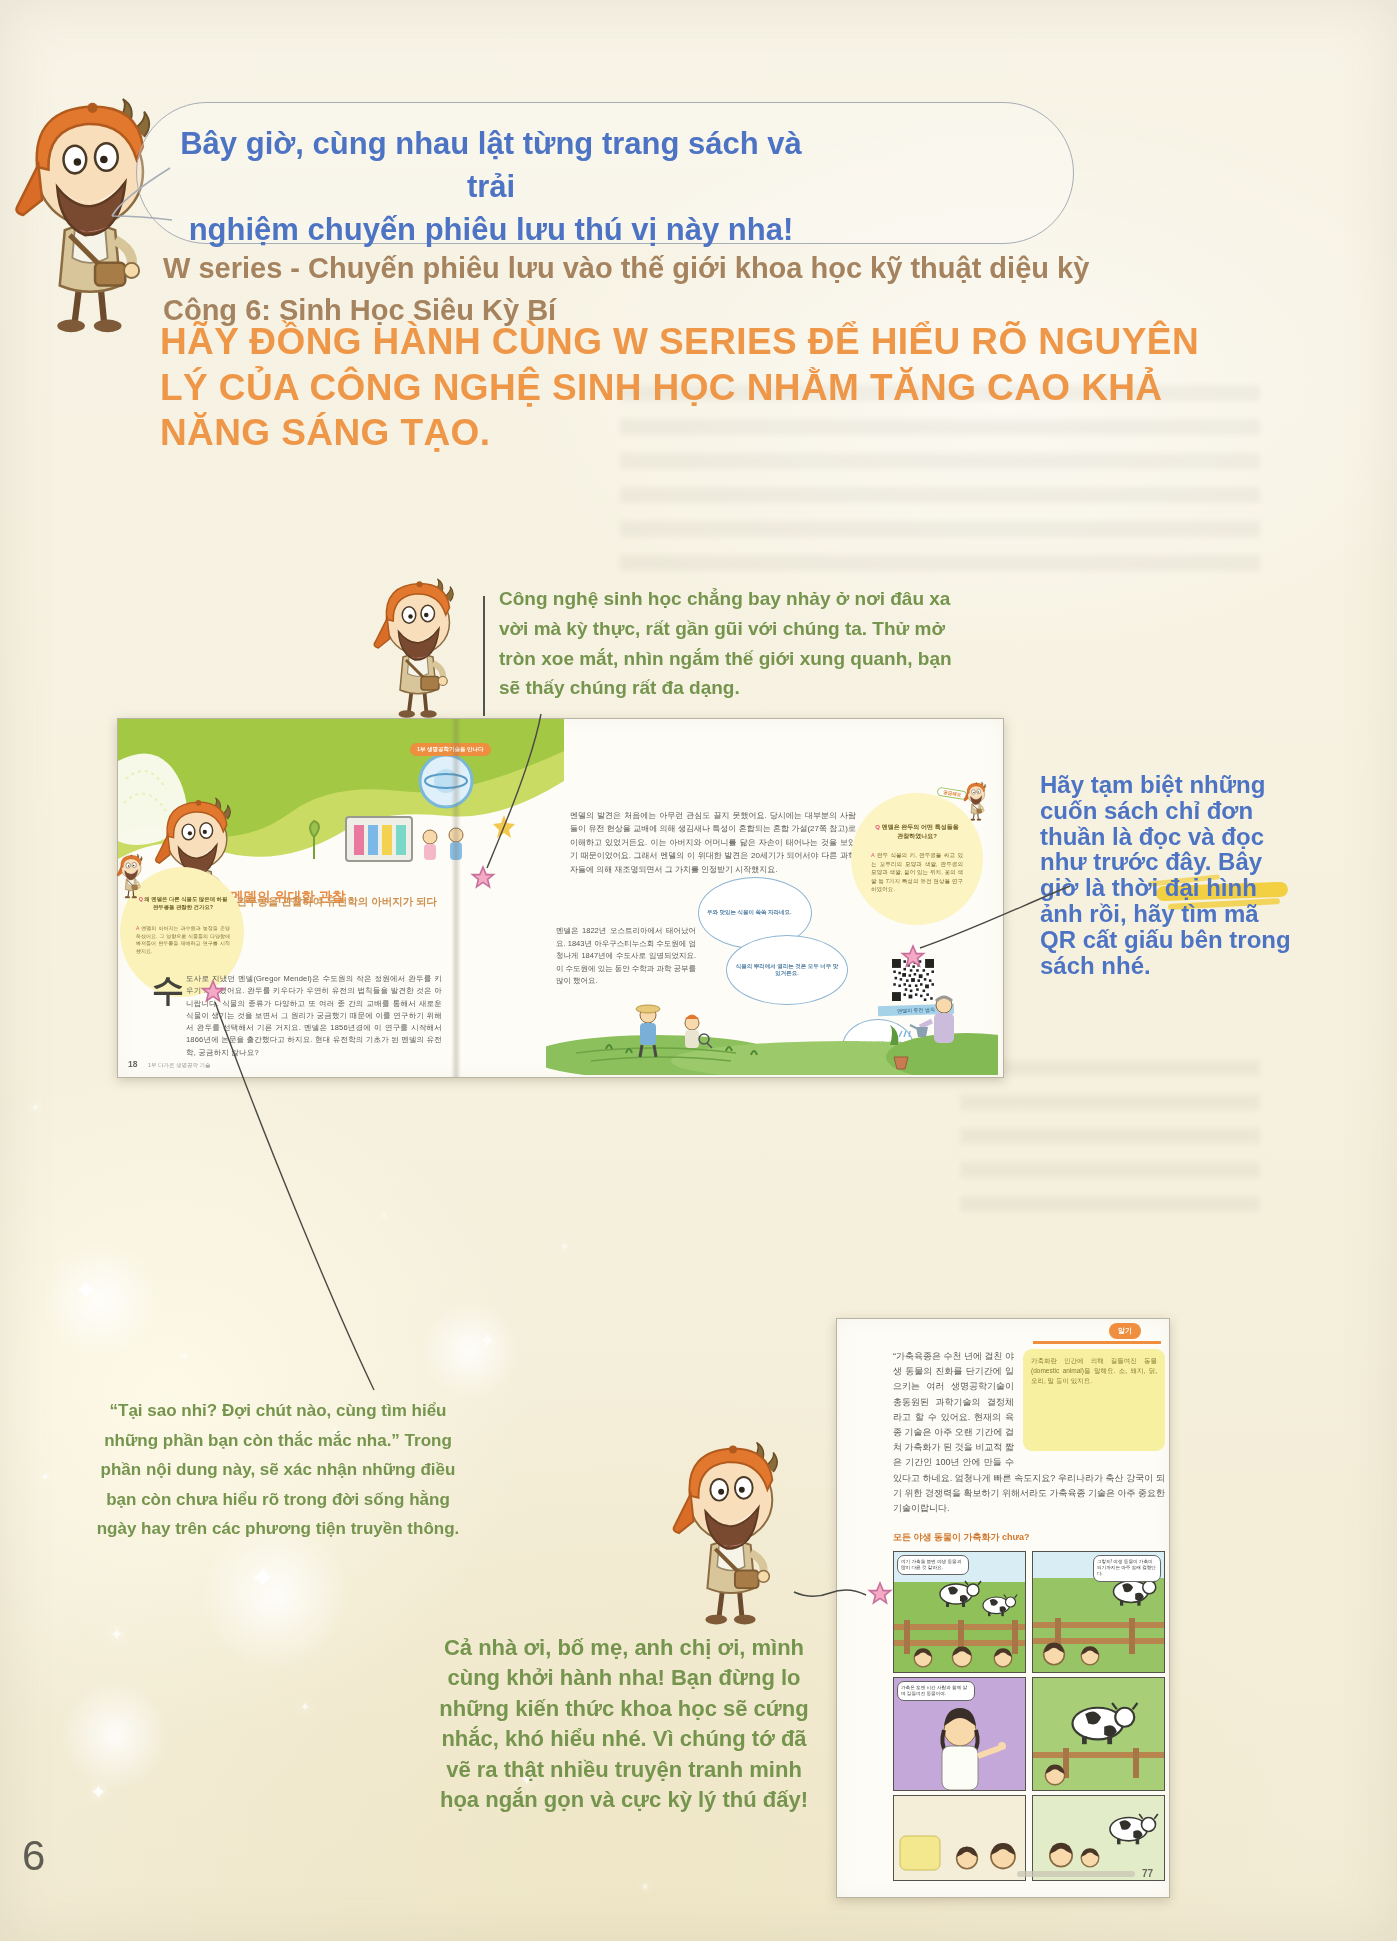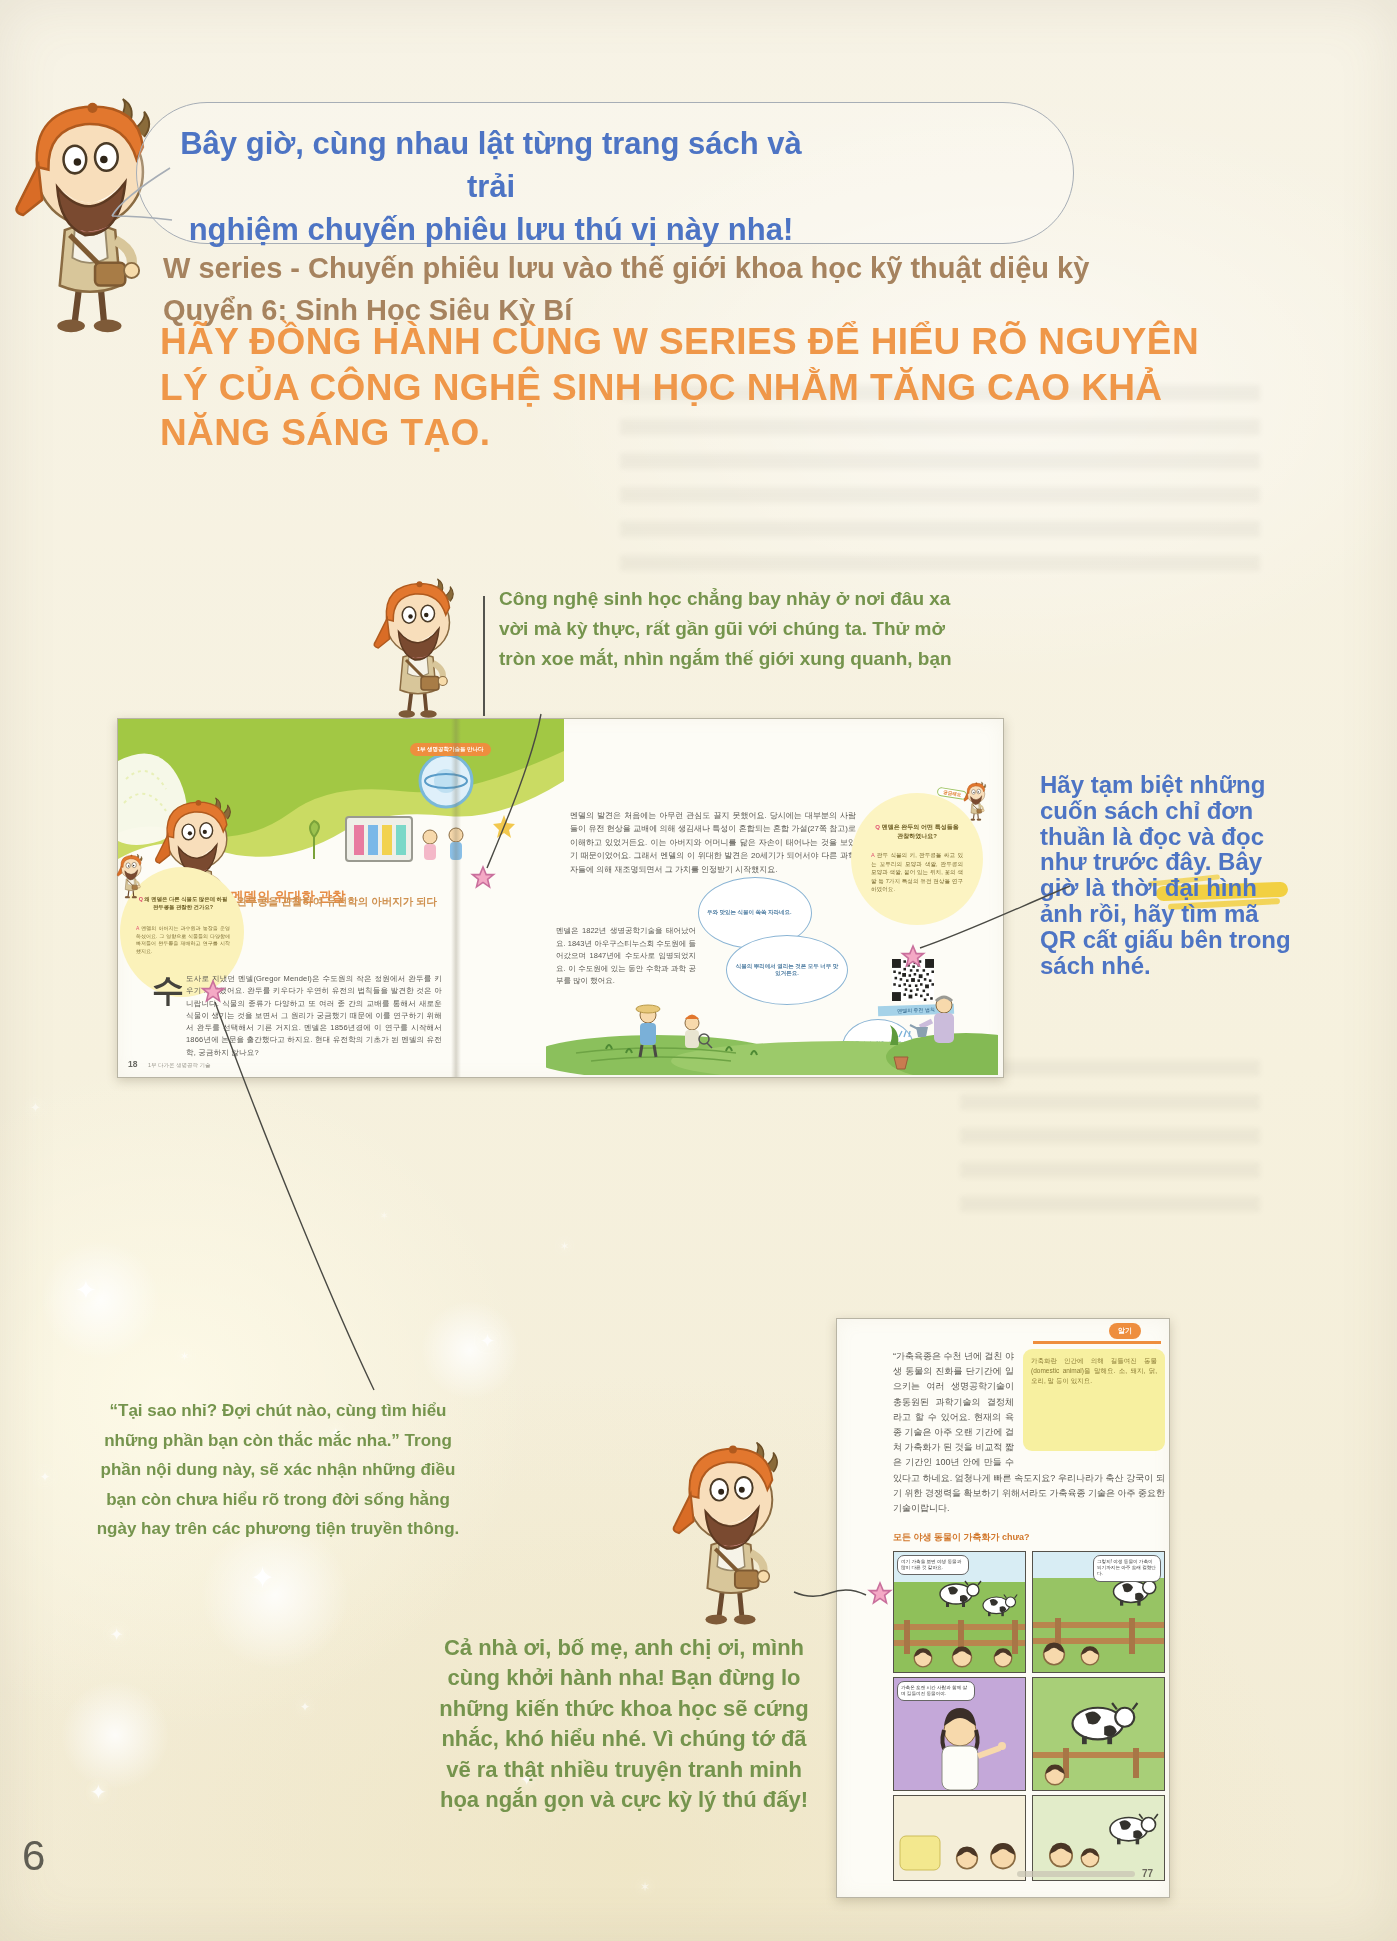--- a/index.html
+++ b/index.html
@@ -131,37 +131,38 @@
 
   <div class="abs bubble" style="left:136px; top:102px; width:936px; height:140px;">
     <div class="bubble-text">
       <div>Bây giờ, cùng nhau lật từng trang sách và trải</div>
       <div>nghiệm chuyến phiêu lưu thú vị này nha!</div>
     </div>
   </div>
 
   <div class="abs series" style="left:163px; top:247px;">
     <div>W series - Chuyến phiêu lưu vào thế giới khoa học kỹ thuật diệu kỳ</div>
-    <div>Quyển 6: Sinh Học Siêu Kỳ Bí</div>
+    <div>Công 6: Sinh Học Siêu Kỳ Bí</div>
   </div>
 
   <div class="abs headline" style="left:160px; top:319px;">
     <div>HÃY ĐỒNG HÀNH CÙNG W SERIES ĐỂ HIỂU RÕ NGUYÊN</div>
     <div>LÝ CỦA CÔNG NGHỆ SINH HỌC NHẰM TĂNG CAO KHẢ</div>
     <div>NĂNG SÁNG TẠO.</div>
   </div>
 
   <svg class="abs" style="left:364px; top:576px; width:108px; height:150px; z-index:2;" viewBox="0 0 120 200">
       <use href="#boy"></use>
     </svg>
   <div class="abs vdivider" style="left:483px; top:596px; width:2px; height:120px;"></div>
   <div class="abs intro" style="left:499px; top:584px;">
     <div>Công nghệ sinh học chẳng bay nhảy ở nơi đâu xa</div>
     <div>vời mà kỳ thực, rất gần gũi với chúng ta. Thử mở</div>
     <div>tròn xoe mắt, nhìn ngắm thế giới xung quanh, bạn</div>
+    <div>sẽ thấy chúng rất đa dạng.</div>
   </div>
 
   <div class="book" style="left:117px; top:718px; width:885px; height:358px;">
 
     <svg class="abs" style="left:0; top:0; width:446px; height:160px;" viewBox="0 0 446 160">
       <path d="M0,0 H446 V62 Q382,102 330,97 Q262,90 226,112 Q160,152 95,130 Q45,114 0,140 Z" fill="#cadb63"></path>
       <path d="M0,0 H446 V32 Q342,80 282,72 Q212,64 172,94 Q122,130 62,112 Q26,102 0,114 Z" fill="#a2c844"></path>
       <path d="M0,42 Q42,20 62,62 Q82,108 42,122 Q16,130 0,122 Z" fill="#fdfcf6" opacity=".92"></path>
       <path d="M8,60 Q30,40 48,70 M6,84 Q28,62 48,92" stroke="#e8f0b8" stroke-width="2" fill="none" stroke-dasharray="3 4"></path>
       <circle cx="328" cy="62" r="26" fill="#dff0fa" stroke="#7ab8d8" stroke-width="3"></circle>
@@ -202,21 +203,21 @@
     <div class="abs" style="left:34px; top:250px; font-size:32px; font-weight:700; color:#44423c;">수</div>
     <div class="abs k jt" style="left:68px; top:254px; width:256px; height:96px; font-size:7.5px; line-height:12.3px; overflow:hidden; letter-spacing:.2px;">도사로 지냈던 멘델(Gregor Mendel)은 수도원의 작은 정원에서 완두를 키우기 시작했어요. 완두를 키우다가 우연히 유전의 법칙들을 발견한 것은 아니랍니다. 식물의 종류가 다양하고 또 여러 종 간의 교배를 통해서 새로운 식물이 생기는 것을 보면서 그 원리가 궁금했기 때문에 이를 연구하기 위해서 완두를 선택해서 기른 거지요. 멘델은 1856년경에 이 연구를 시작해서 1866년에 논문을 출간했다고 하지요. 현대 유전학의 기초가 된 멘델의 유전학, 궁금하지 않나요?</div>
     <div class="abs" style="left:10px; top:334px;">
       <span style="font-size:8.5px; font-weight:700; color:#6a6a64;">18</span>
       <span style="font-size:5.5px; color:#9a988e; margin-left:6px;">1부 다가온 생명공학 기술</span>
     </div>
 
     <div class="abs fold" style="left:333px; top:0; width:10px; height:100%;"></div>
 
     <div class="abs k jt" style="left:452px; top:90px; width:286px; height:102px; font-size:8px; line-height:13.4px; overflow:hidden;">멘델의 발견은 처음에는 아무런 관심도 끌지 못했어요. 당시에는 대부분의 사람들이 유전 현상을 교배에 의해 생김새나 특성이 혼합되는 혼합 가설(27쪽 참고)로 이해하고 있었거든요. 이는 아버지와 어머니를 닮은 자손이 태어나는 것을 보았기 때문이었어요. 그래서 멘델의 이 위대한 발견은 20세기가 되어서야 다른 과학자들에 의해 재조명되면서 그 가치를 인정받기 시작했지요.</div>
-    <div class="abs k jt" style="left:438px; top:206px; width:140px; height:82px; font-size:7.5px; line-height:12.6px; overflow:hidden;">멘델은 1822년 생명공학기술을 태어났어요. 1843년 아우구스티누스회 수도원에 들어갔으며 1847년에 수도사로 임명되었지요. 이 수도원에 있는 동안 수학과 과학 공부를 많이 했어요.</div>
+    <div class="abs k jt" style="left:438px; top:206px; width:140px; height:82px; font-size:7.5px; line-height:12.6px; overflow:hidden;">멘델은 1822년 오스트리아에서 태어났어요. 1843년 아우구스티누스회 수도원에 엄청나게 1847년에 수도사로 임명되었지요. 이 수도원에 있는 동안 수학과 과학 공부를 많이 했어요.</div>
 
     <div class="abs cloud" style="left:580px; top:158px; width:96px; height:54px; padding:8px;">우와 맛있는 식물이 쑥쑥 자라네요.</div>
     <div class="abs cloud" style="left:608px; top:216px; width:104px; height:52px; padding:8px;">식물의 뿌리에서 열리는 것은 모두 너무 맛있거든요.</div>
     <div class="abs cloud" style="left:724px; top:300px; width:58px; height:42px; padding:6px; font-size:4.6px;">완두 기르는 일은 너무 재미있어요.</div>
 
     <div class="abs qa-circle" style="left:733px; top:74px; width:132px; height:132px;">
       <div class="qa-tag" style="left:86px; top:-4px;">궁금해요</div>
       <svg class="abs" style="left:112px; top:-12px; width:26px; height:42px;" viewBox="0 0 120 200">
           <use href="#boy"></use>
         </svg>

